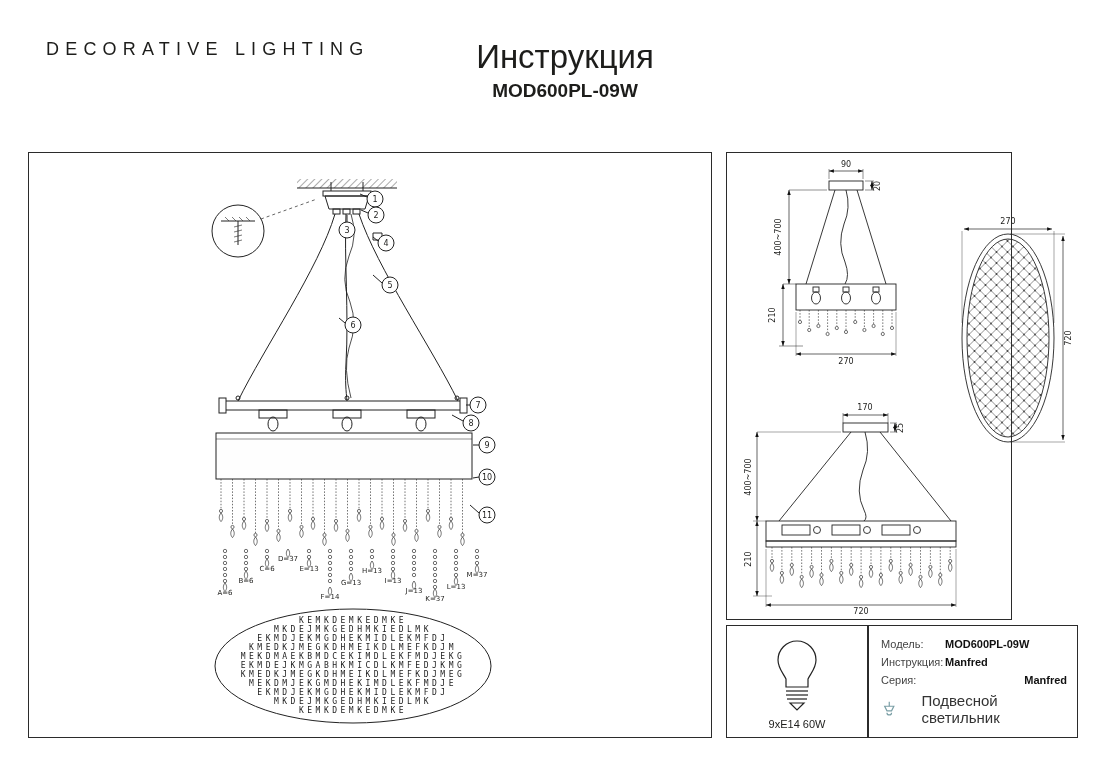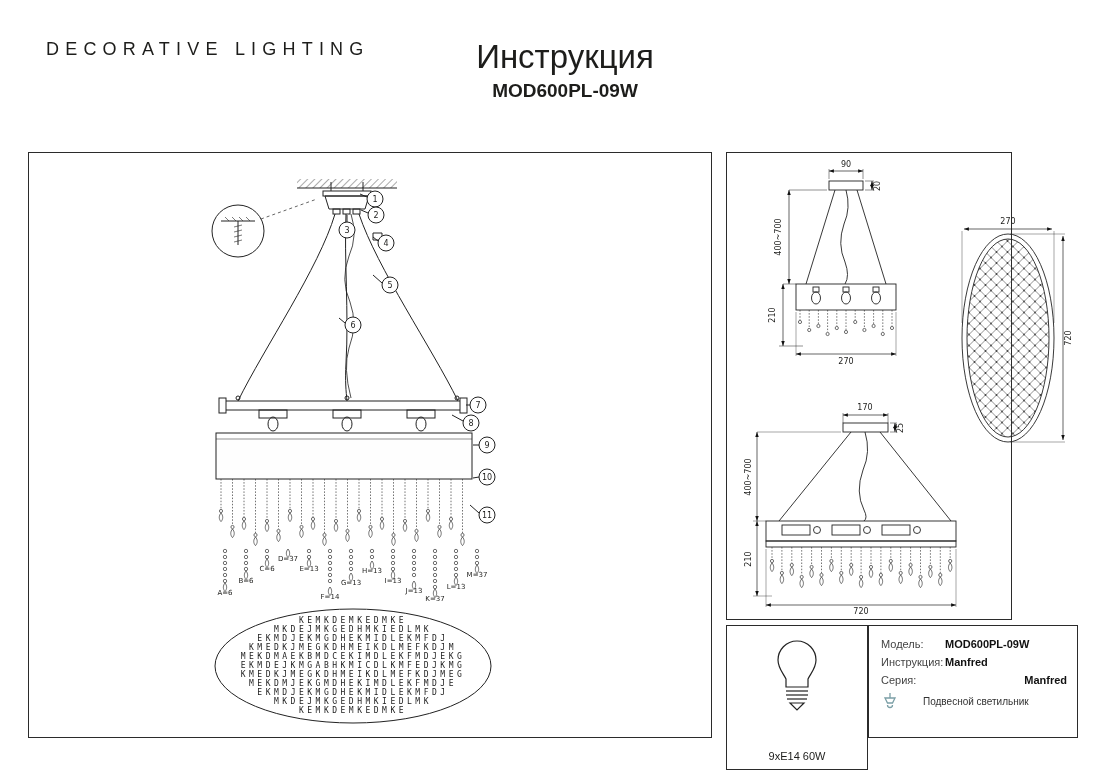--- a/index.html
+++ b/index.html
@@ -16,34 +16,34 @@
   .logo-sub{margin-top:5px;text-align:center;font-size:18px;letter-spacing:6.2px;color:#1d1d1b}
 
   .title-block{position:absolute;left:400px;top:38px;width:330px;text-align:center}
   .doc-title{font-size:33px;font-weight:400}
   .doc-model{font-size:19px;font-weight:bold;margin-top:4px}
 
   
   .box{position:absolute;border:1px solid #2b2b2b;background:#fff}
   .box-main {left:28px; top:152px;width:684px;height:586px}
   .box-dims {left:726px;top:152px;width:286px;height:468px}
-  .box-bulb {left:726px;top:625px;width:142px;height:145px;
+  .box-bulb {left:726px;top:625px;width:142px;height:113px;
              display:flex;flex-direction:column;align-items:center;justify-content:space-between;
              padding:11px 0 7px 0}
   .box-specs{left:868px;top:625px;width:210px;height:113px;padding:12px 10px 12px 12px;font-size:11px}
 
   .bulb-text{font-size:11px;color:#1d1d1b}
 
   .spec-row{display:flex;align-items:baseline;margin-bottom:6px}
   .spec-label{width:64px;color:#444;flex:0 0 auto}
   .spec-value{font-weight:bold;color:#111}
   .spec-row.series{margin-top:3px}
   .spec-row.series .spec-value{margin-left:auto}
   .type-row{display:flex;align-items:center;margin-top:2px}
-  .type-text{font-size:10px;color:#333;margin-left:24px}
+  .type-text{font-size:15px;color:#333;margin-left:24px}
 
   
   svg text{fill:#1d1d1b}
   .co  {font:8px  "DejaVu Sans",sans-serif;text-anchor:middle}
   .lbl {font:7px  "DejaVu Sans",sans-serif;text-anchor:middle}
   .dim {font:8px  "DejaVu Sans",sans-serif;text-anchor:middle}
   .grid{font:8px  "DejaVu Sans Mono",monospace;letter-spacing:3.5px;text-anchor:middle;fill:#222}
 </style>
 </head>
 <body>

